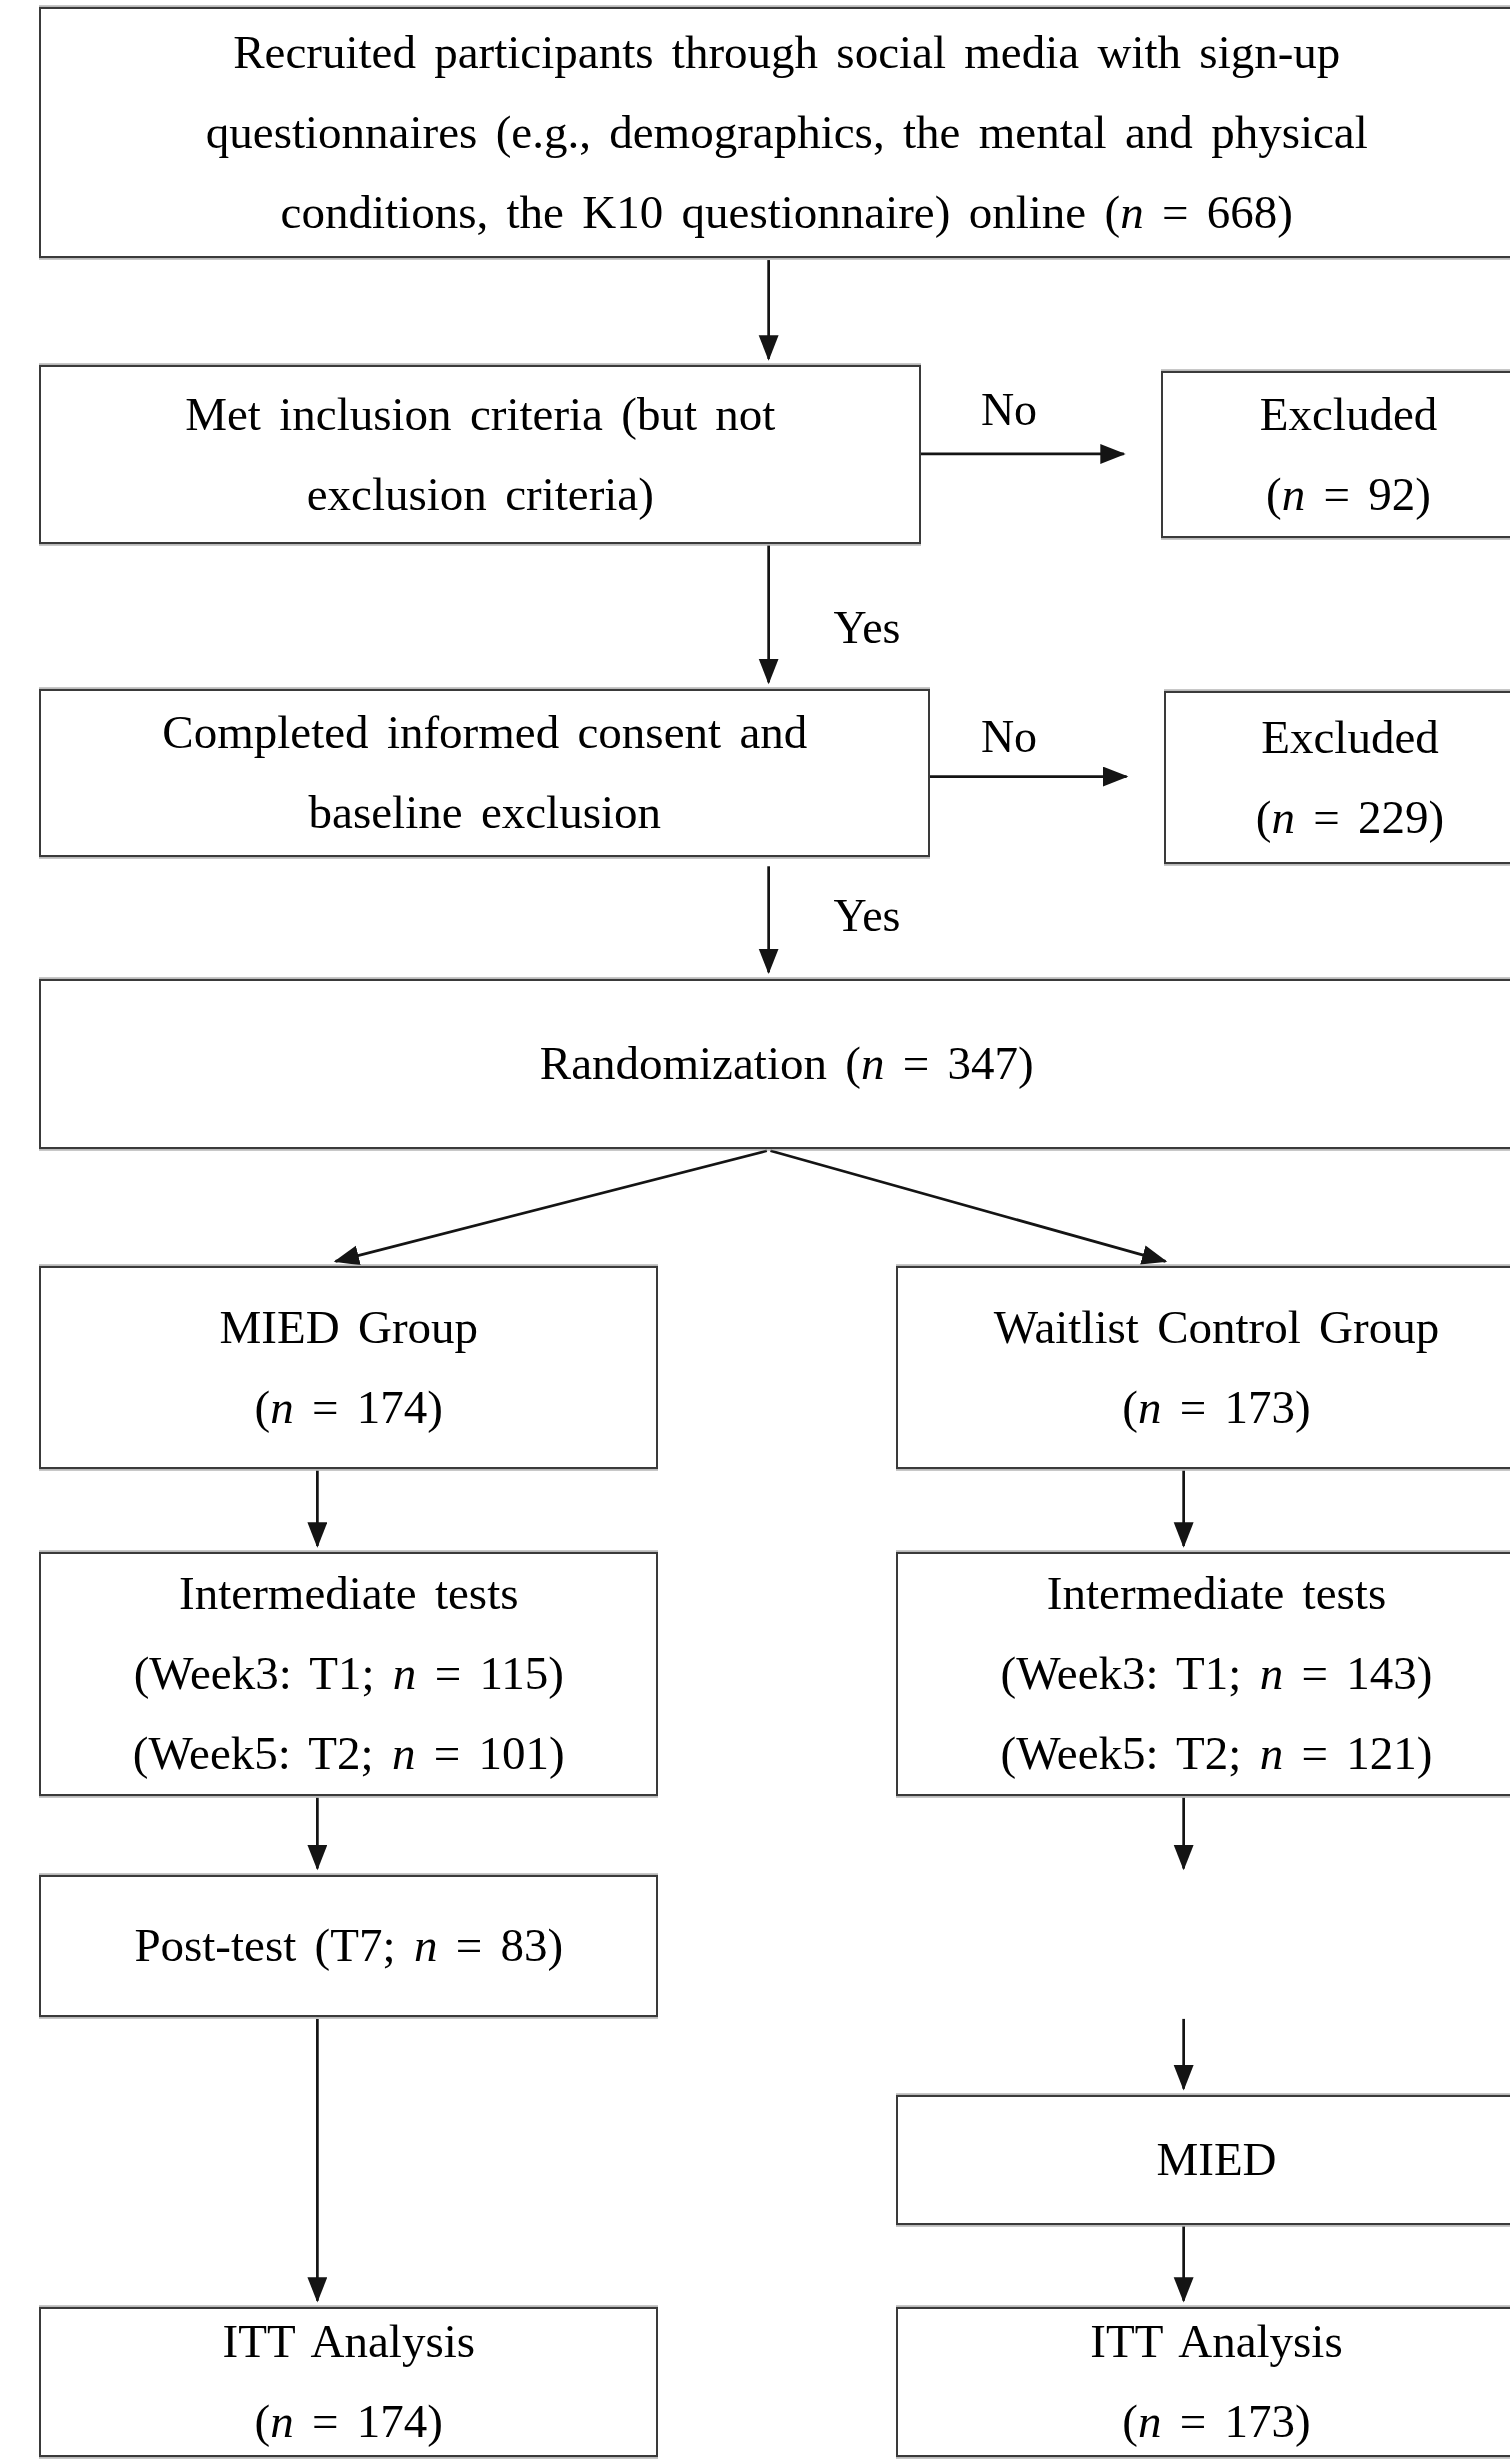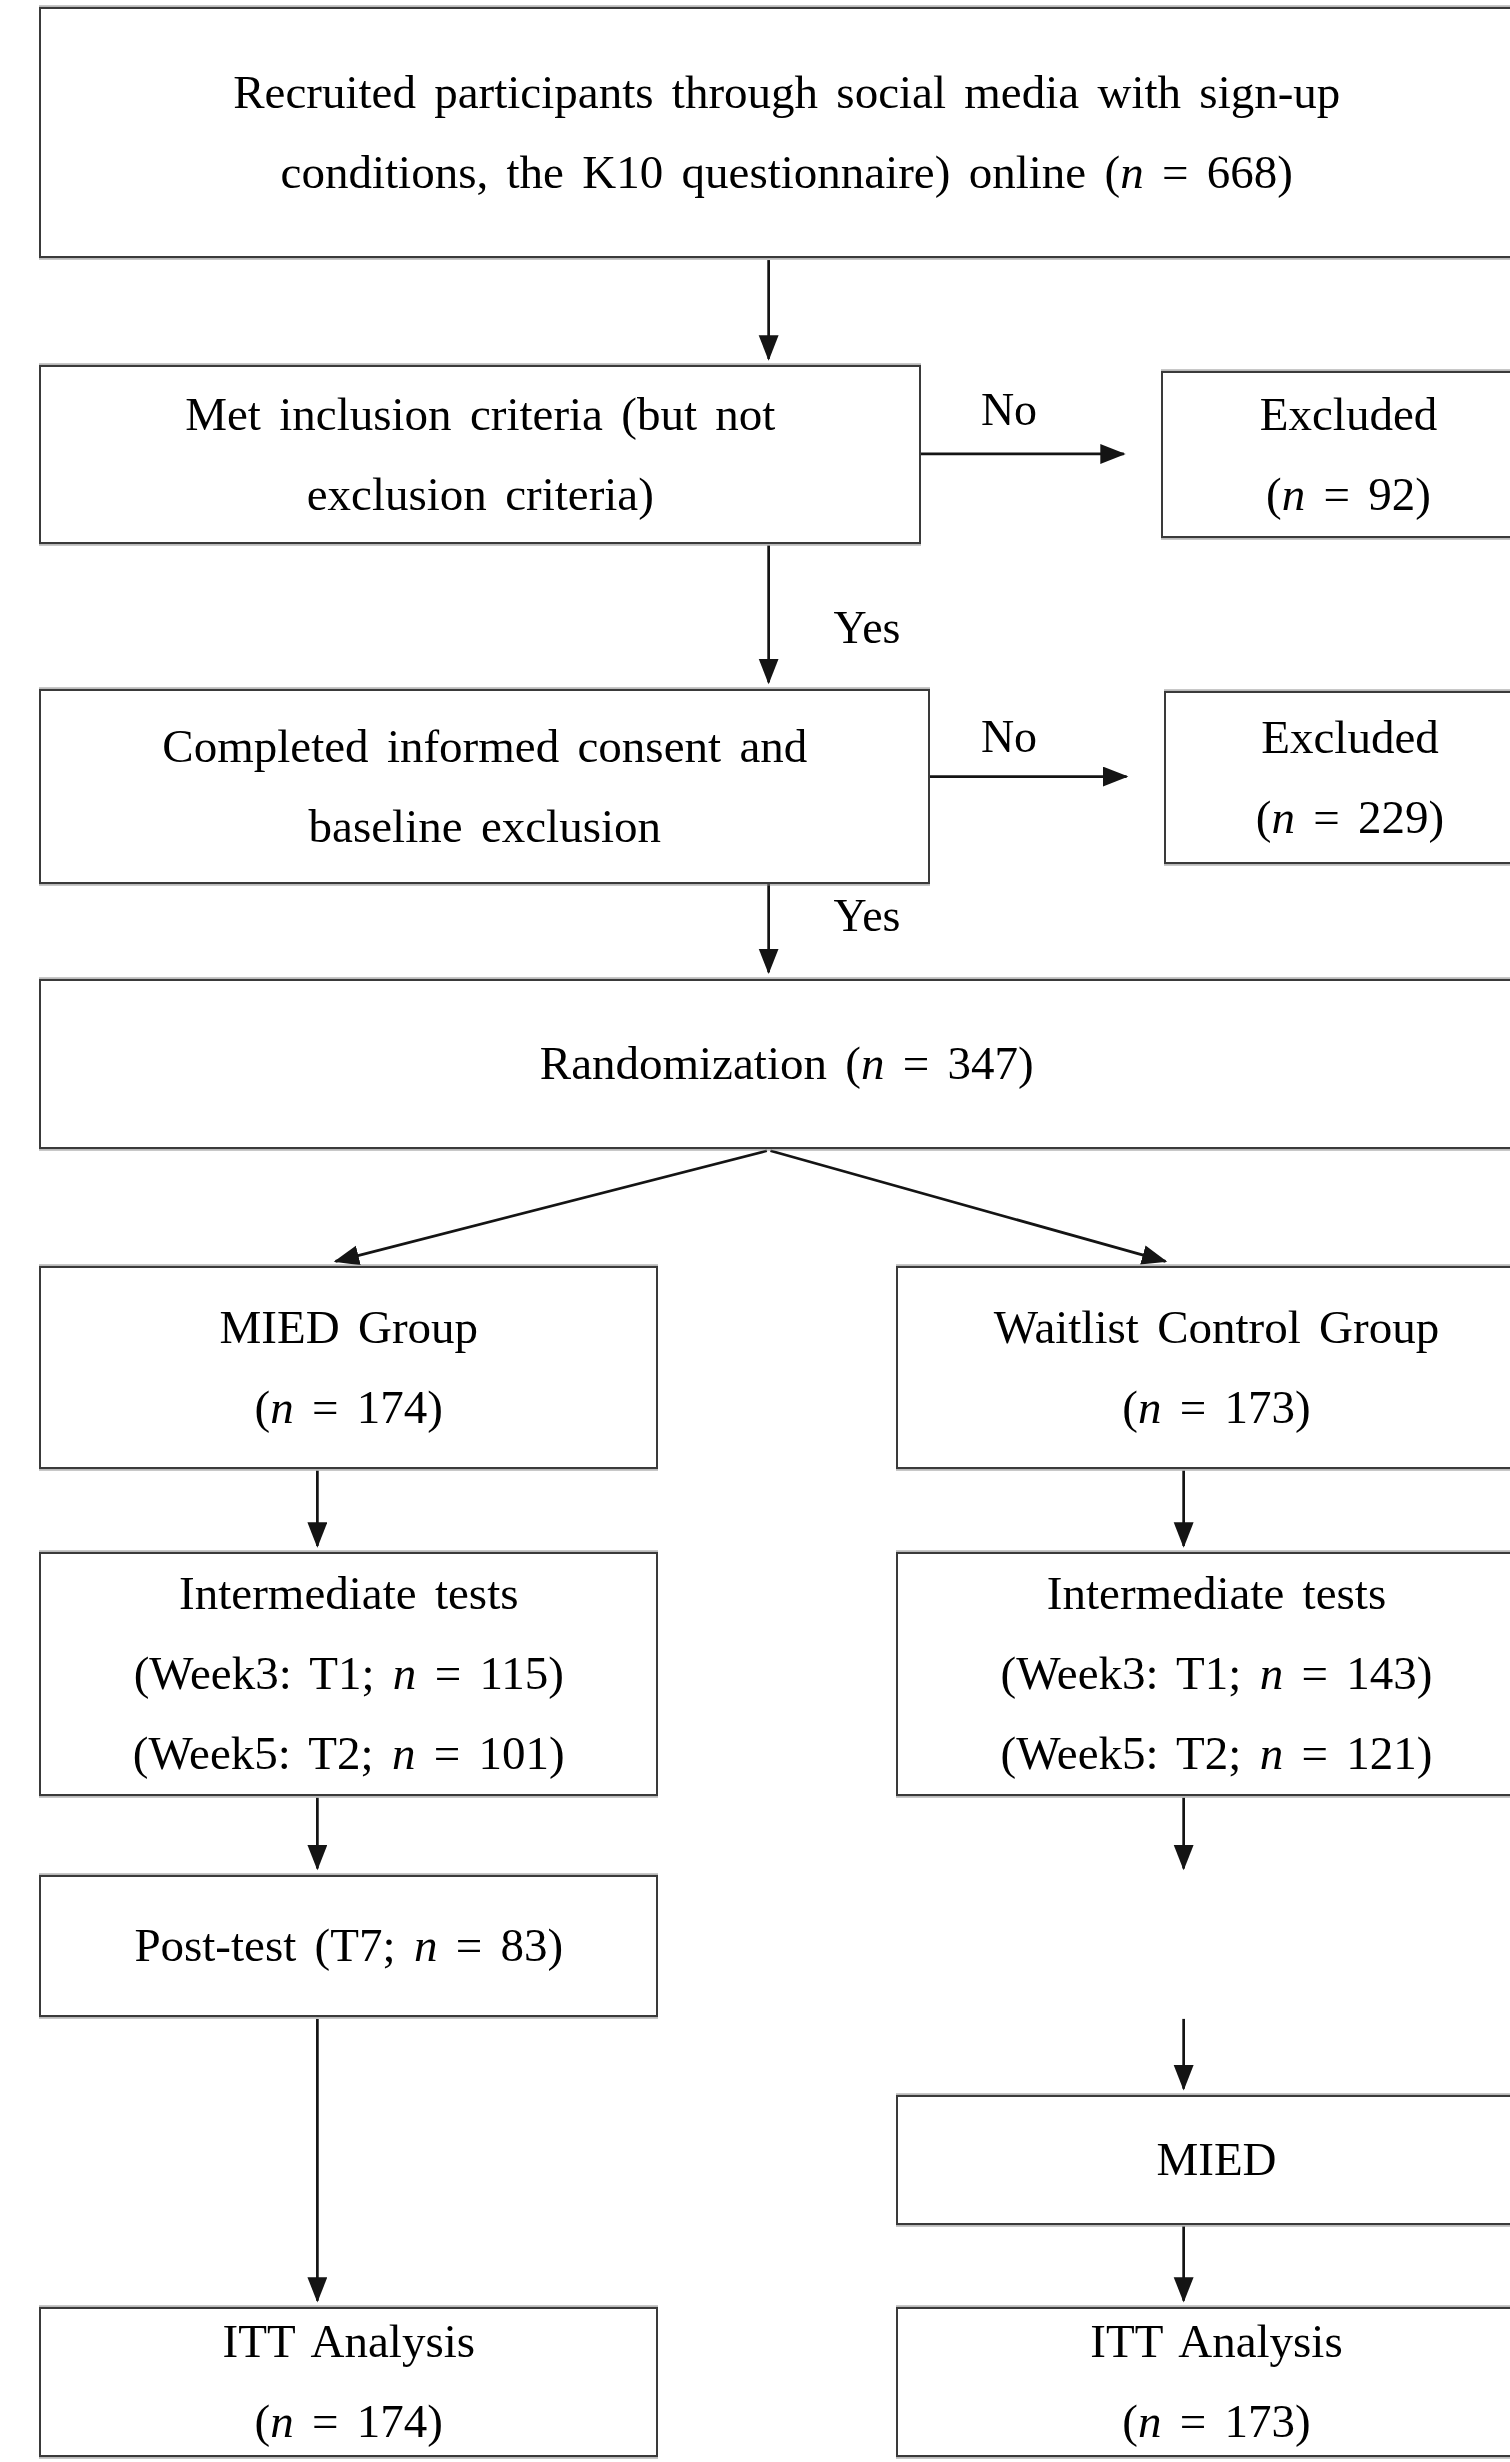--- a/index.html
+++ b/index.html
@@ -72,34 +72,35 @@
       <line x1="350" y1="1984" x2="350" y2="2062" marker-end="url(#ah)"></line>
       <line x1="1306" y1="1984" x2="1306" y2="2062" marker-end="url(#ah)"></line>
       <line x1="350" y1="2228" x2="350" y2="2539" marker-end="url(#ah)"></line>
       <line x1="1306" y1="2228" x2="1306" y2="2305" marker-end="url(#ah)"></line>
       <line x1="1306" y1="2457" x2="1306" y2="2539" marker-end="url(#ah)"></line>
     </g>
   </svg>
 
   <div class="box" style="left:7.3px; top:7.3px; width:1495px; height:251px;">
     <div class="ln"><span>Recruited participants through social media with sign-up</span></div>
+    <div class="ln"><span>questionnaires (e.g., demographics, the mental and physical</span></div>
     <div class="ln"><span>conditions, the K10 questionnaire) online (</span><span class="it">n</span><span> = 668)</span></div>
   </div>
 
   <div class="box" style="left:7.3px; top:365px; width:882px; height:179px;">
     <div class="ln"><span>Met inclusion criteria (but not</span></div>
     <div class="ln"><span>exclusion criteria)</span></div>
   </div>
 
   <div class="box" style="left:1129px; top:371px; width:375px; height:167px;">
     <div class="ln"><span>Excluded</span></div>
     <div class="ln"><span>(</span><span class="it">n</span><span> = 92)</span></div>
   </div>
 
-  <div class="box" style="left:7.3px; top:689px; width:891px; height:195px;">
+  <div class="box" style="left:7.3px; top:689px; width:891px; height:168px;">
     <div class="ln"><span>Completed informed consent and</span></div>
     <div class="ln"><span>baseline exclusion</span></div>
   </div>
 
   <div class="box" style="left:1132px; top:691px; width:372px; height:173px;">
     <div class="ln"><span>Excluded</span></div>
     <div class="ln"><span>(</span><span class="it">n</span><span> = 229)</span></div>
   </div>
 
   <div class="box" style="left:7.3px; top:979px; width:1495px; height:170px;">

